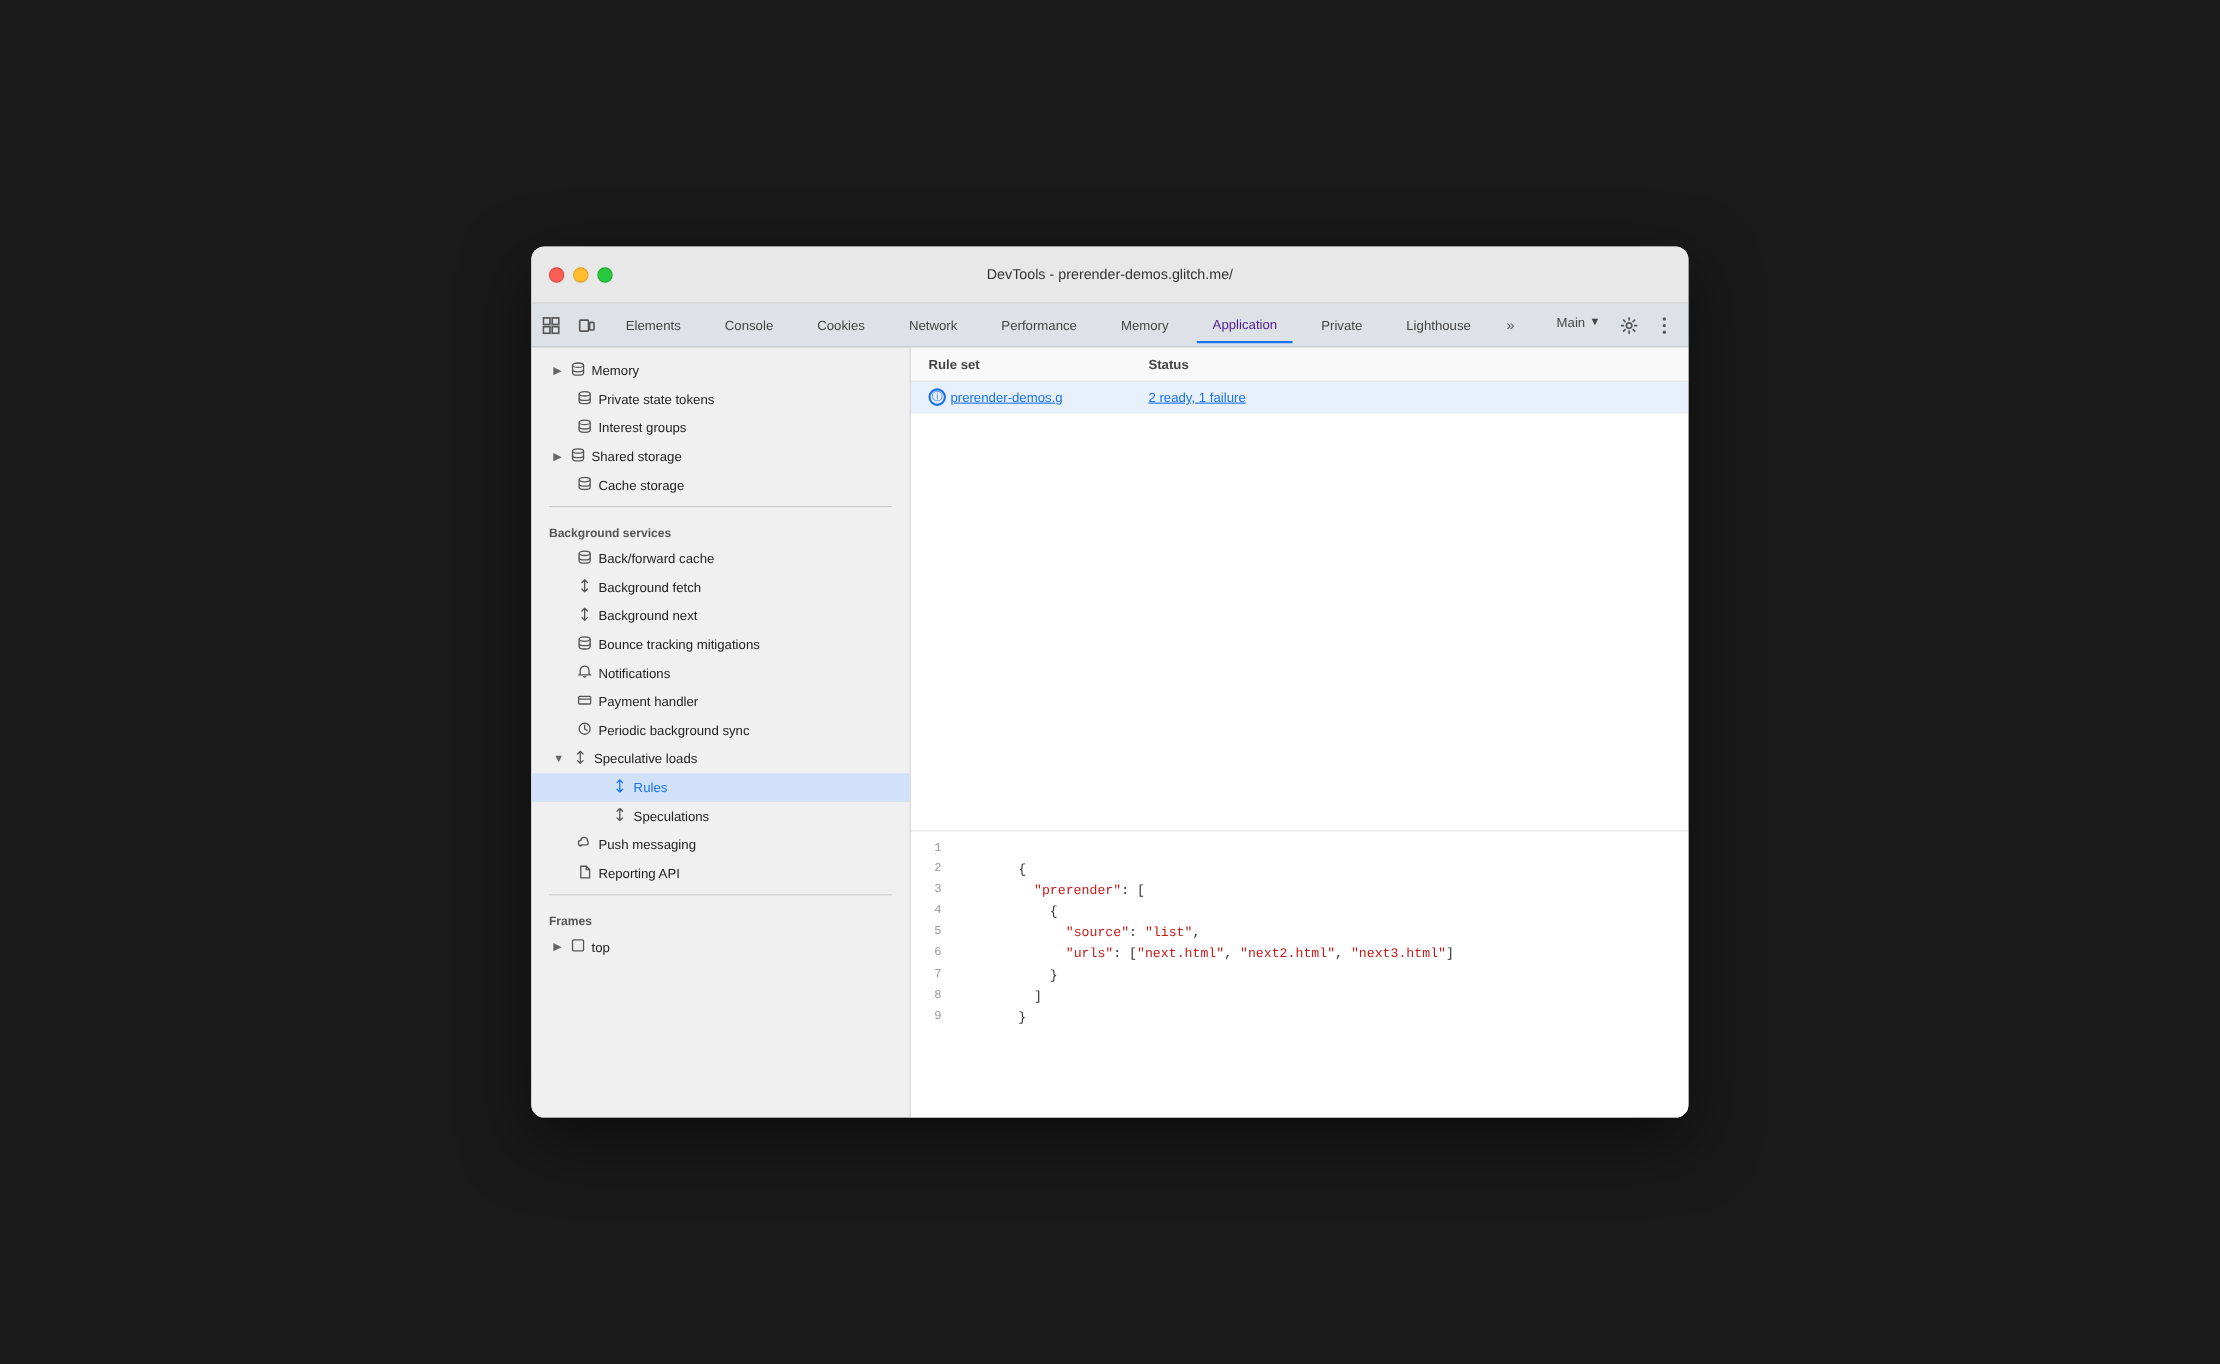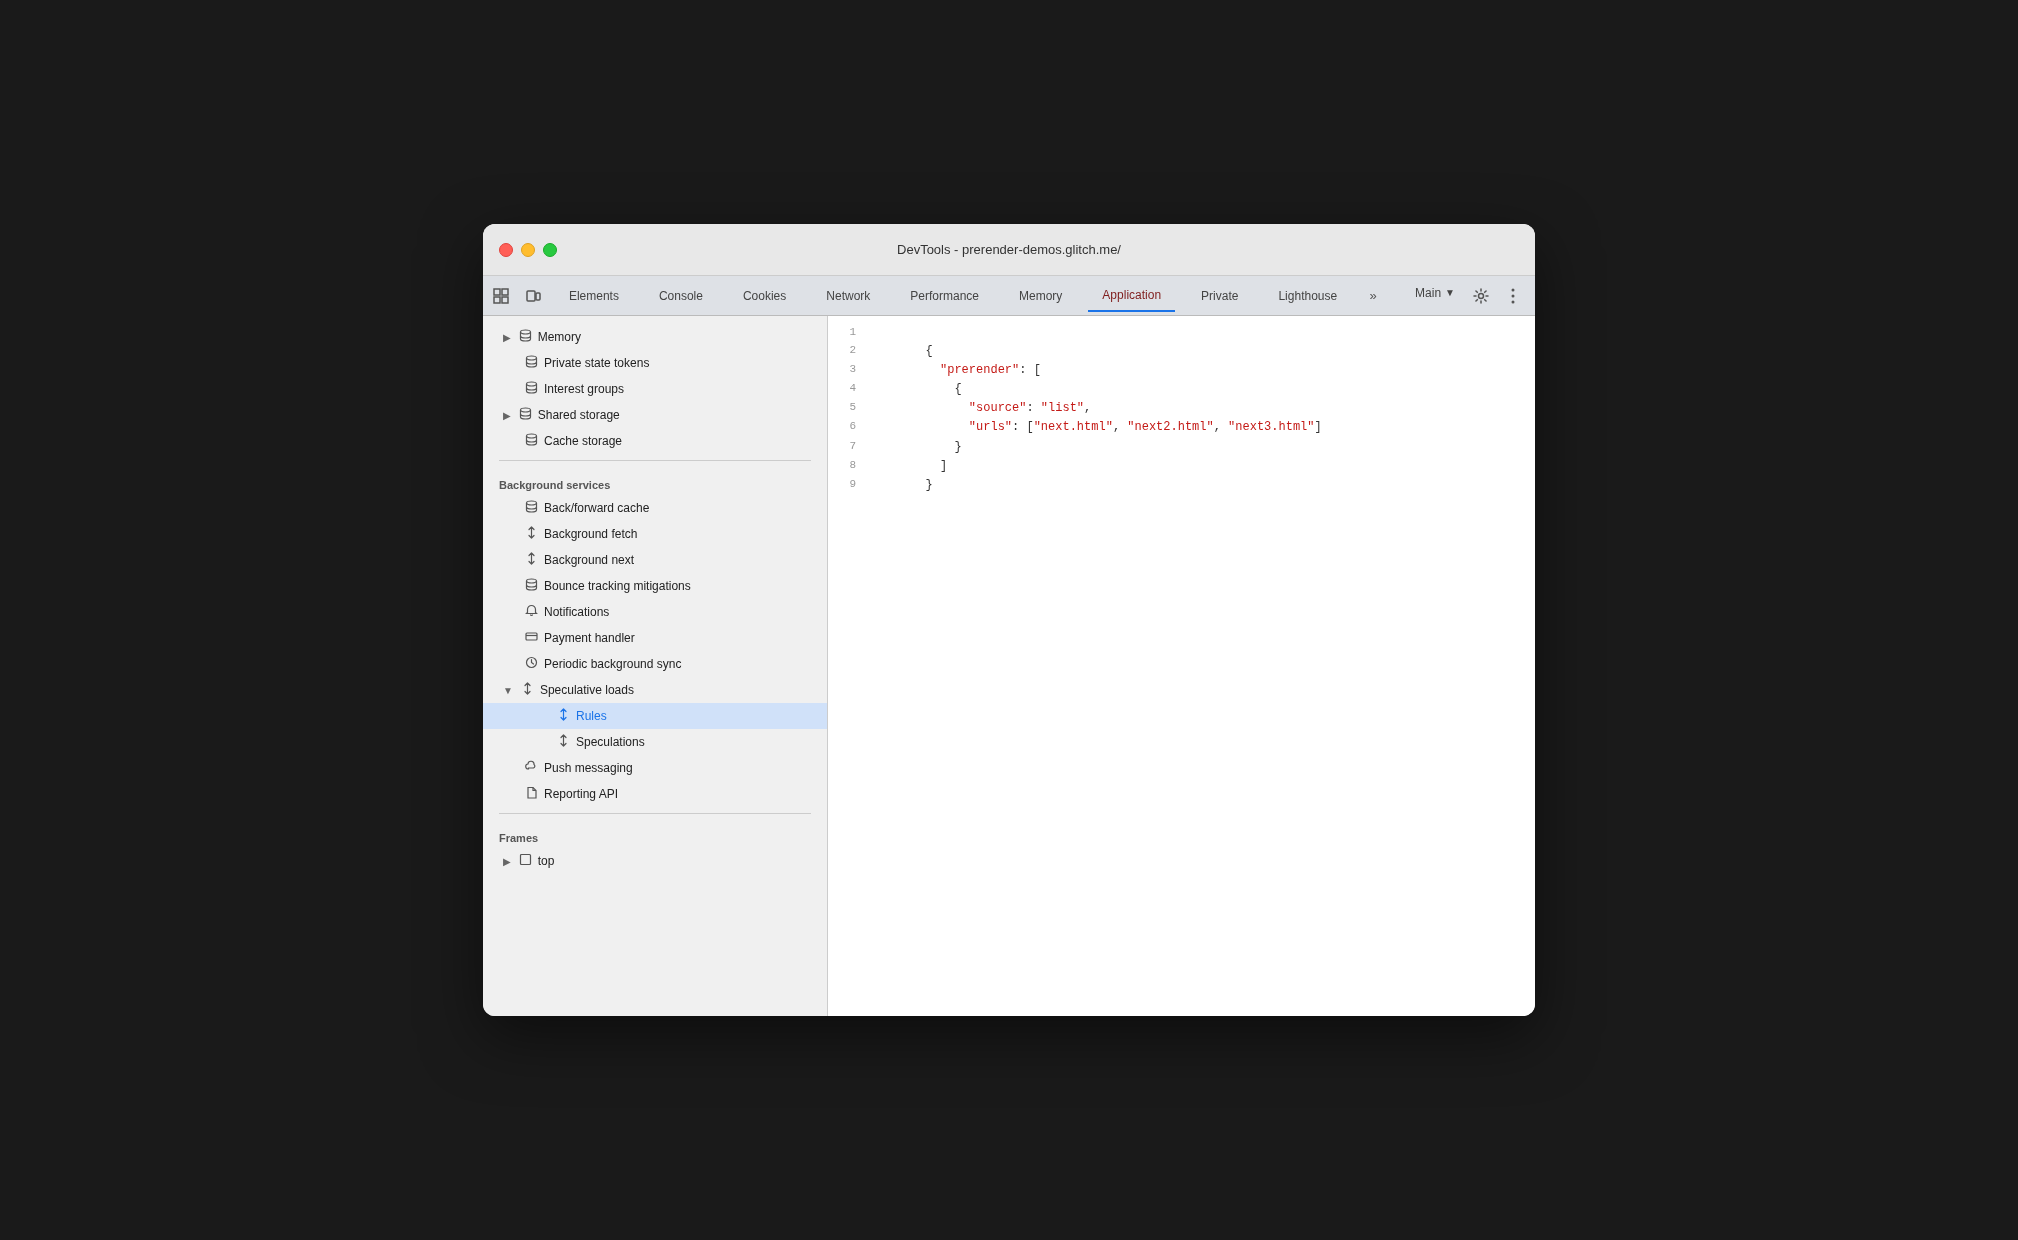--- a/index.html
+++ b/index.html
@@ -76,21 +76,21 @@
       height: 32px;
       display: flex;
       align-items: center;
       font-size: 12px;
       color: #444;
       cursor: pointer;
       border-radius: 4px;
       white-space: nowrap;
     }
     .tab-item.active {
-      color: #7f1d1d;
+      color: #4c1d95;
       border-bottom: 2px solid #1a73e8;
       border-radius: 0;
       text-align: right;
     }
     .tab-bar-spacer { flex: 1; }
     .tab-bar-right {
       display: flex;
       align-items: flex-start;
       gap: 4px;
     }
@@ -535,20 +535,36 @@
             <rect x="1.5" y="1.5" width="10" height="10" rx="1" stroke="#555" stroke-width="1.2" fill="none"></rect>
           </svg>
         </span>
         <span>top</span>
       </div>
 
     </div>
 
     <div class="right-panel">
 
+      <div class="table-area">
+        <div class="table-header">
+          <div class="table-header-cell rule-set">Rule set</div>
+          <div class="table-header-cell status">Status</div>
+        </div>
+        <div class="table-row">
+          <div class="table-cell rule-set">
+            <div class="rule-icon">ⓘ</div>
+            <span class="rule-link">prerender-demos.g</span>
+          </div>
+          <div class="table-cell status">
+            <span class="status-link">2 ready, 1 failure</span>
+          </div>
+        </div>
+        <div class="empty-area"></div>
+      </div>
 
       <div class="bottom-panel">
         <div class="code-area">
           <div class="code-line">
             <span class="line-number">1</span>
             <span class="code-content"></span>
           </div>
           <div class="code-line">
             <span class="line-number">2</span>
             <span class="code-content">        <span class="code-bracket">{</span></span>

